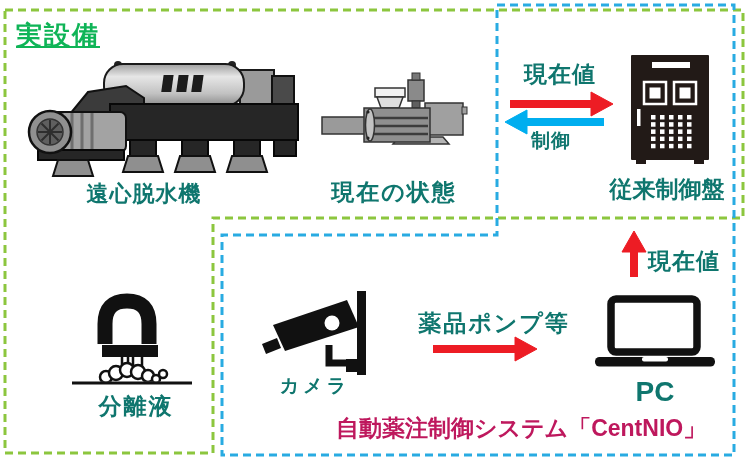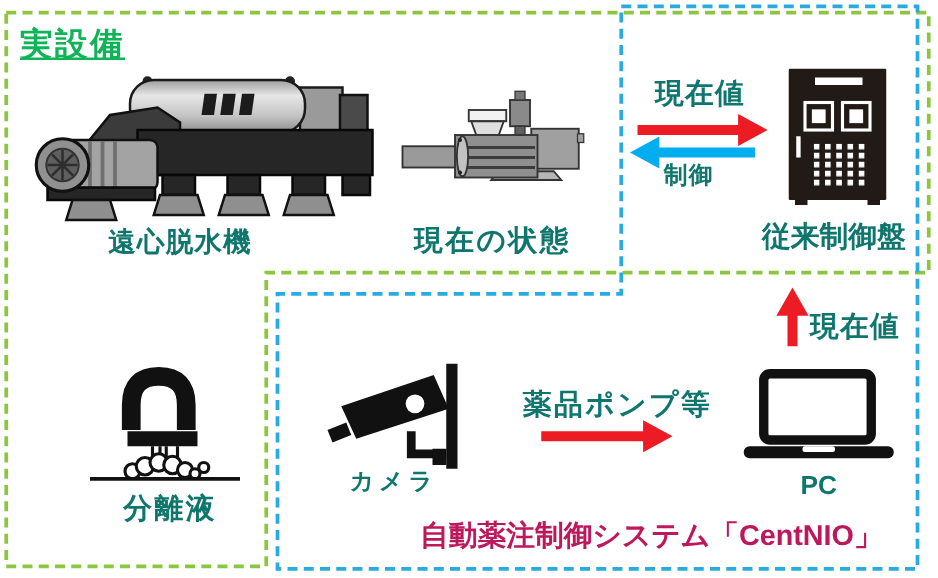--- a/index.html
+++ b/index.html
@@ -15,21 +15,21 @@
   }
   .zone-title{color:#0FB457;font-size:26px;letter-spacing:2px;transform:none;text-decoration:underline;}
   .lbl-dehydrator{left:144px;top:182px;font-size:22px;letter-spacing:1px;}
   .lbl-pump{left:394px;top:180px;font-size:23px;letter-spacing:2px;}
   .lbl-cv-top{left:560px;top:62px;font-size:23px;letter-spacing:1px;}
   .lbl-ctrl{left:551px;top:131px;font-size:19px;letter-spacing:1px;}
   .lbl-panel{left:667px;top:177px;font-size:23px;}
   .lbl-liquid{left:136px;top:394px;font-size:23px;letter-spacing:2px;}
   .lbl-camera{left:315px;top:376px;font-size:19px;letter-spacing:4px;}
   .lbl-state{left:494px;top:311px;font-size:23px;letter-spacing:2px;}
-  .lbl-pc{left:655px;top:377px;font-size:21px;}
+  .lbl-pc{left:655px;top:377px;font-size:28px;}
   .lbl-cv-right{left:648px;top:249px;font-size:23px;transform:none;letter-spacing:1px;}
   .lbl-centnio{left:336px;top:416px;font-size:23px;transform:none;color:#be185d;}
   .zone-title{position:absolute;left:16px;top:18px;font-weight:bold;}
 </style>
 </head>
 <body>
 
 <div class="stage">
 
   <svg class="overlay" viewBox="0 0 750 462">

